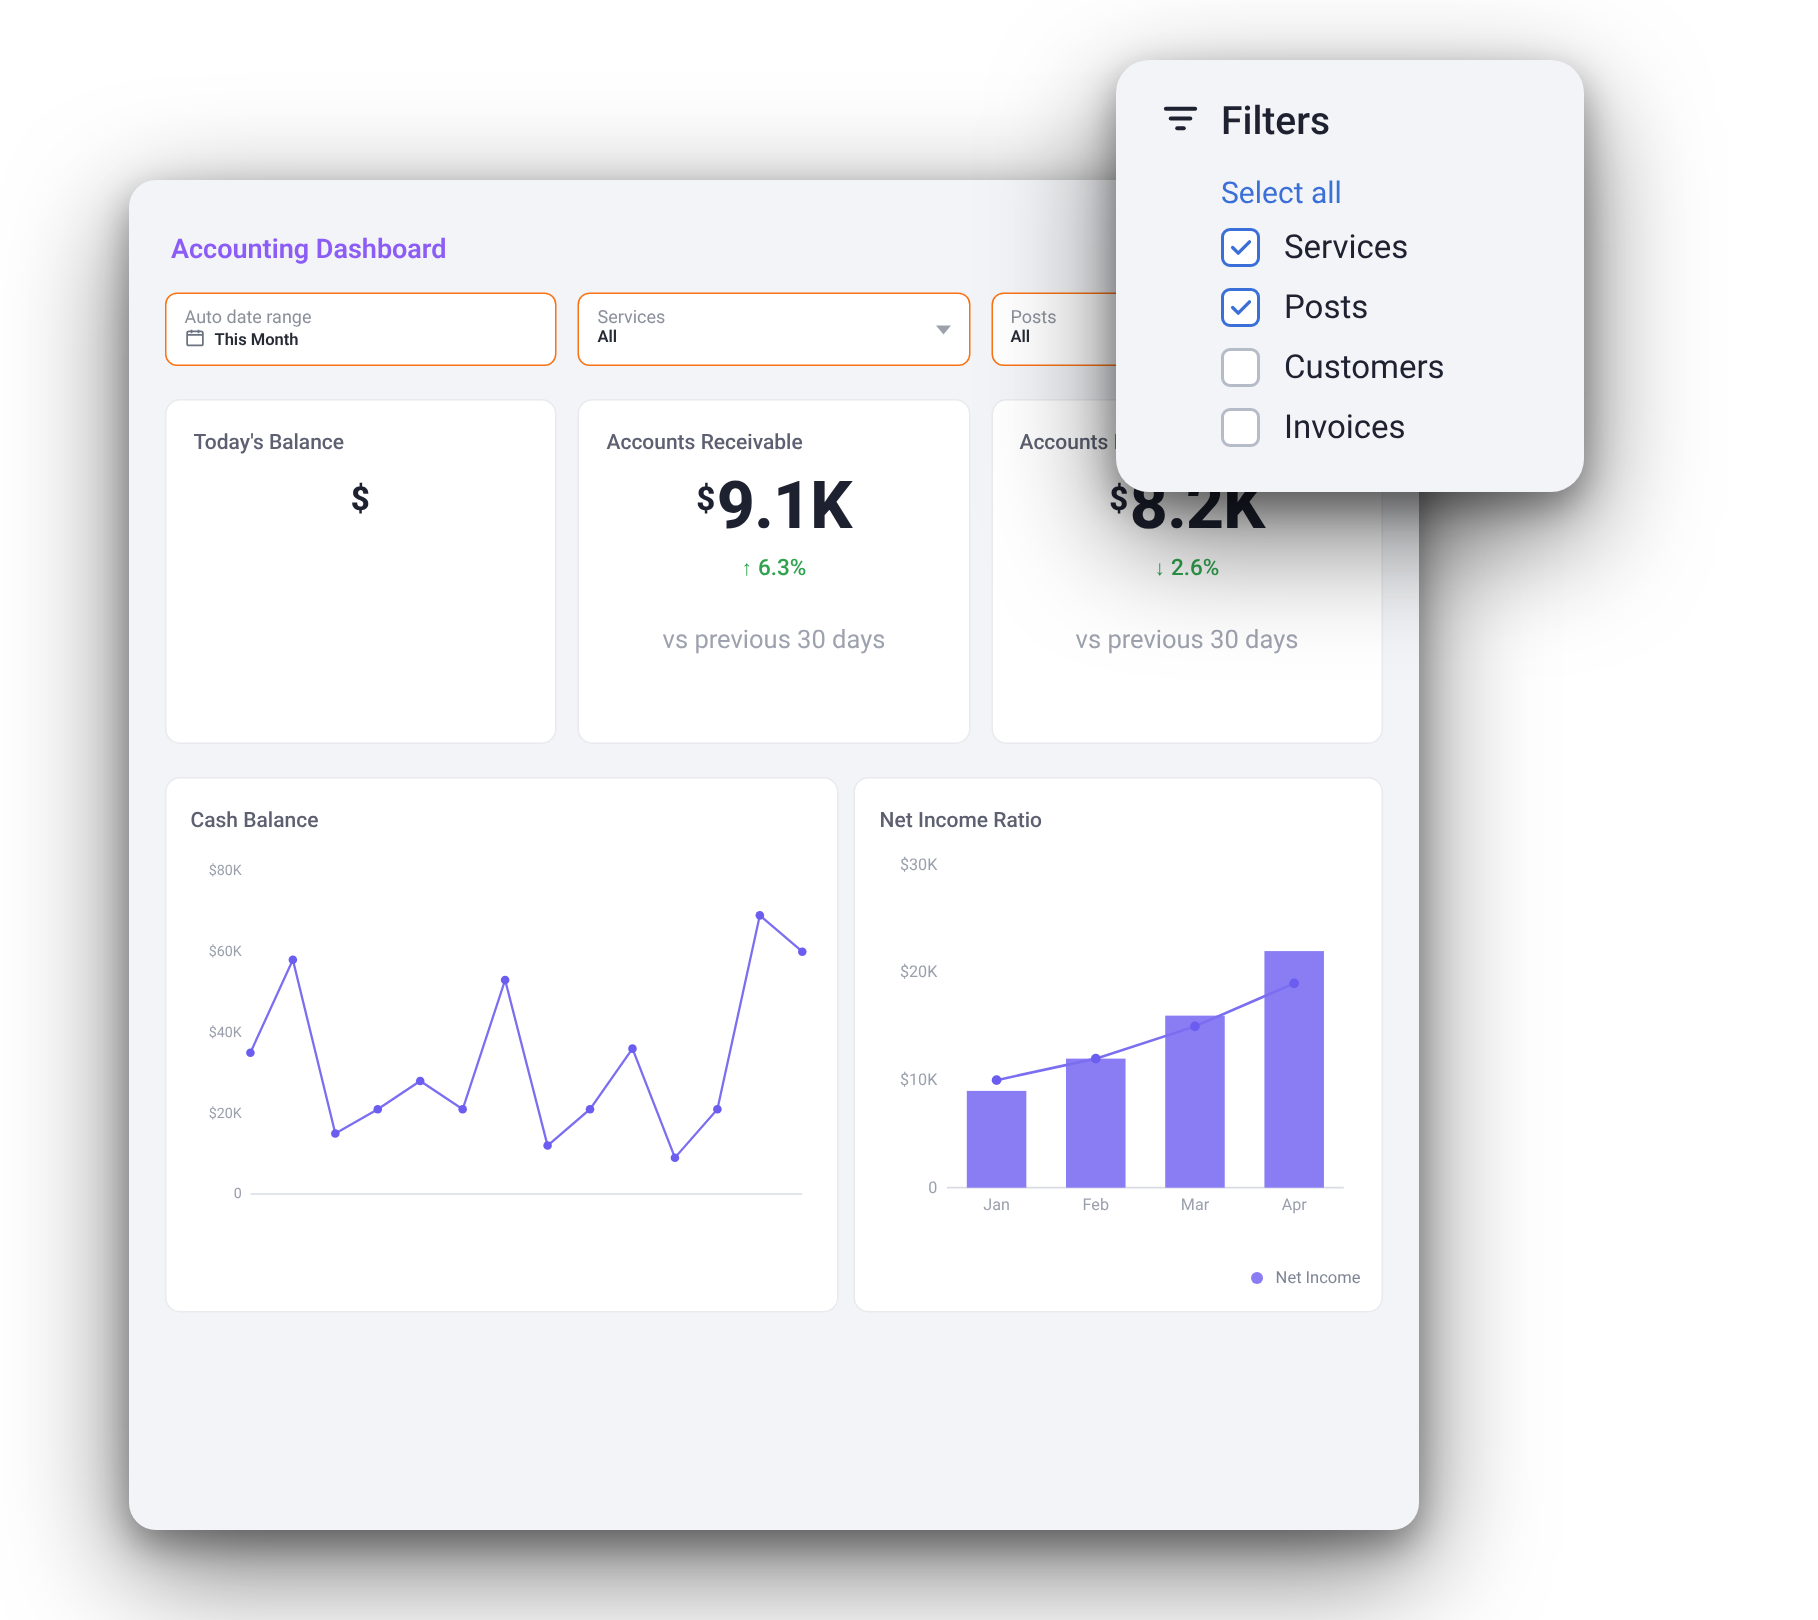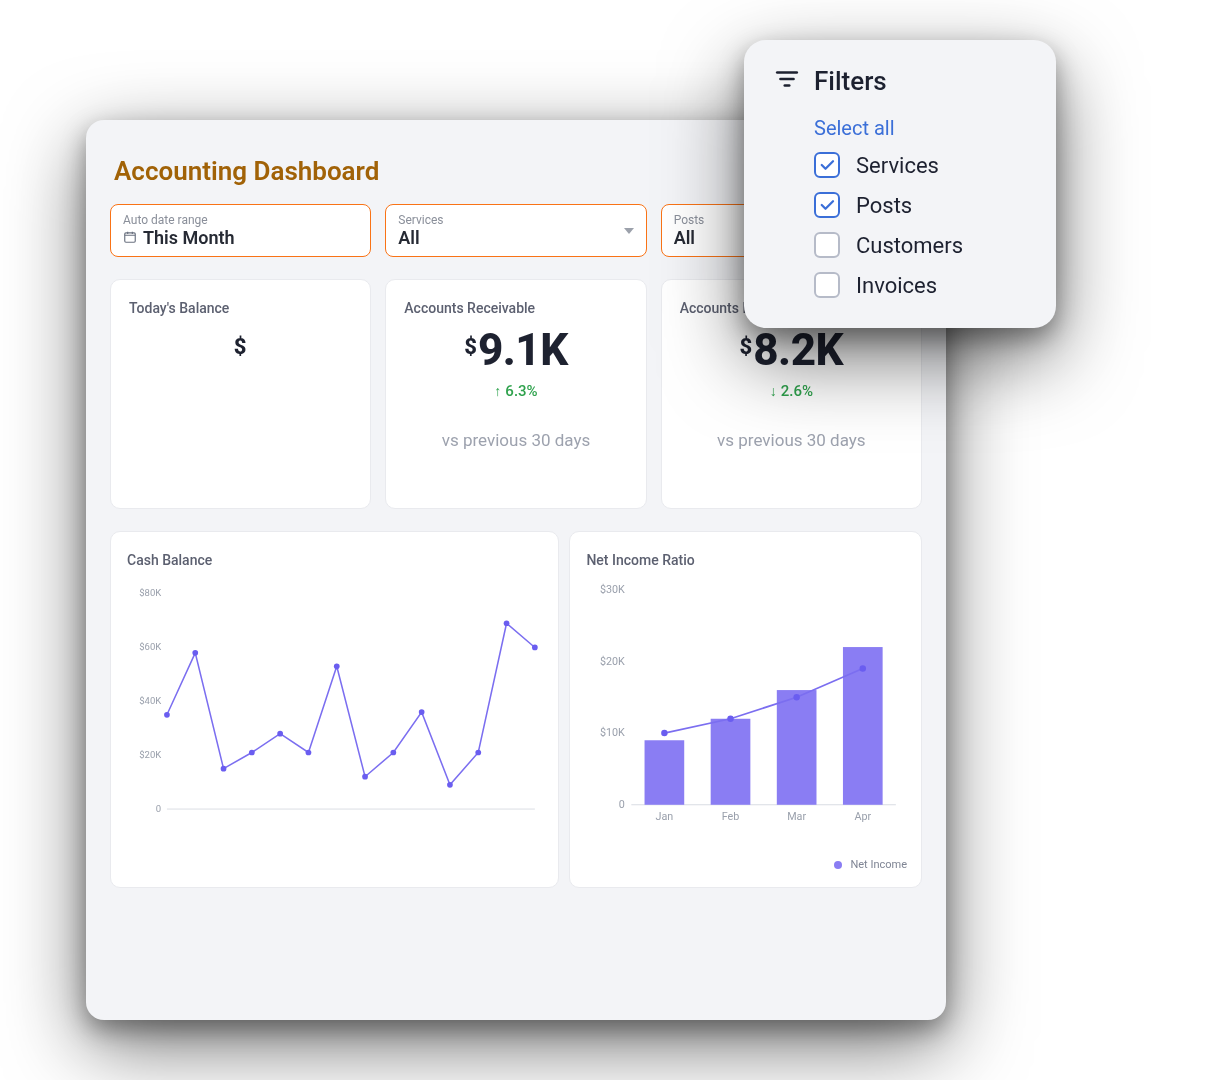--- a/index.html
+++ b/index.html
@@ -7,29 +7,29 @@
   .stage { position: relative; width: 1212px; height: 1080px; }
   .dash {
     position: absolute;
     left: 86px; top: 120px;
     width: 860px; height: 900px;
     background: #f3f4f7;
     border-radius: 18px;
     box-shadow: 0 25px 80px rgba(0,0,0,0.55), 0 10px 25px rgba(0,0,0,0.35);
     padding: 28px 24px;
   }
-  .dash-title { font-size: 26px; font-weight: 600; color: #a16207; margin: 8px 4px 18px; }
+  .dash-title { font-size: 18px; font-weight: 600; color: #8b5cf6; margin: 8px 4px 18px; }
 
   .filters-row { display: flex; gap: 14px; margin-bottom: 22px; }
   .filter-box {
     flex: 1; background: #fff; border: 1px solid #f97316; border-radius: 8px;
     padding: 8px 12px 8px 12px; min-width: 0; position: relative;
   }
   .filter-label { font-size: 12px; color: #8a8f9a; }
-  .filter-value { display: flex; align-items: center; gap: 6px; font-size: 18px; font-weight: 600; color: #262a34; }
+  .filter-value { display: flex; align-items: center; gap: 6px; font-size: 11px; font-weight: 600; color: #262a34; }
   .filter-caret {
     position: absolute; right: 12px; top: 50%; transform: translateY(-50%);
     width: 0; height: 0; border-left: 5px solid transparent; border-right: 5px solid transparent; border-top: 6px solid #9ca1ab;
   }
   .cal-icon svg { width: 14px; height: 14px; stroke: #6b7280; fill: none; stroke-width: 2; }
 
   .cards-row { display: flex; gap: 14px; margin-bottom: 22px; }
   .card {
     flex: 1; background: #fff; border: 1px solid #e9eaee; border-radius: 10px; padding: 20px 18px 22px;
     min-height: 230px;

